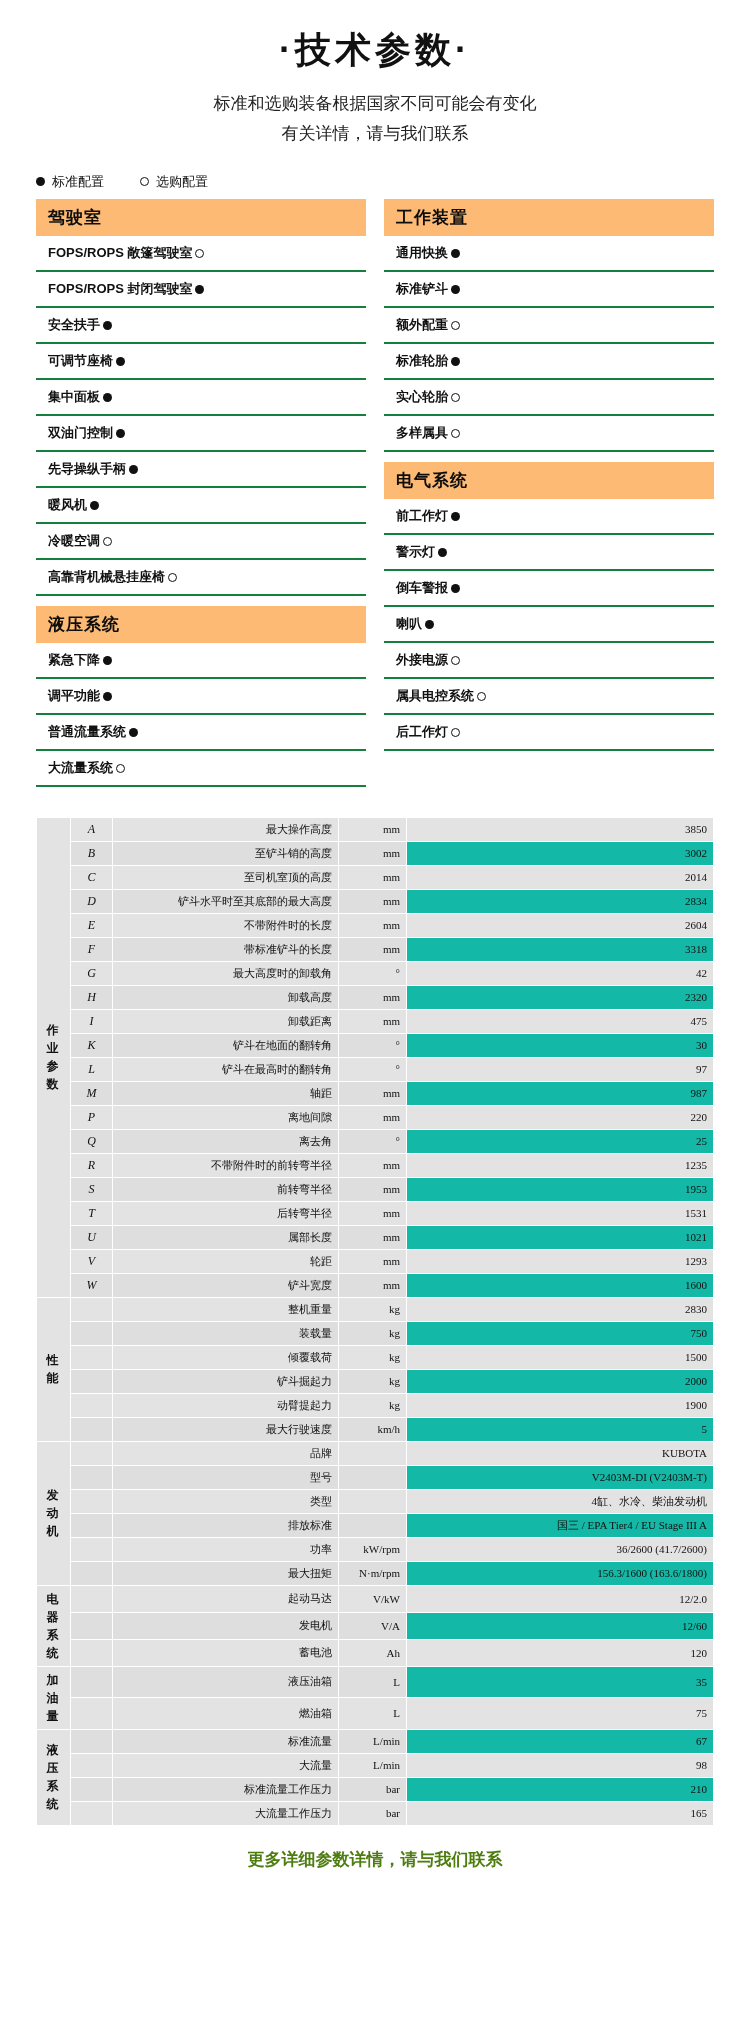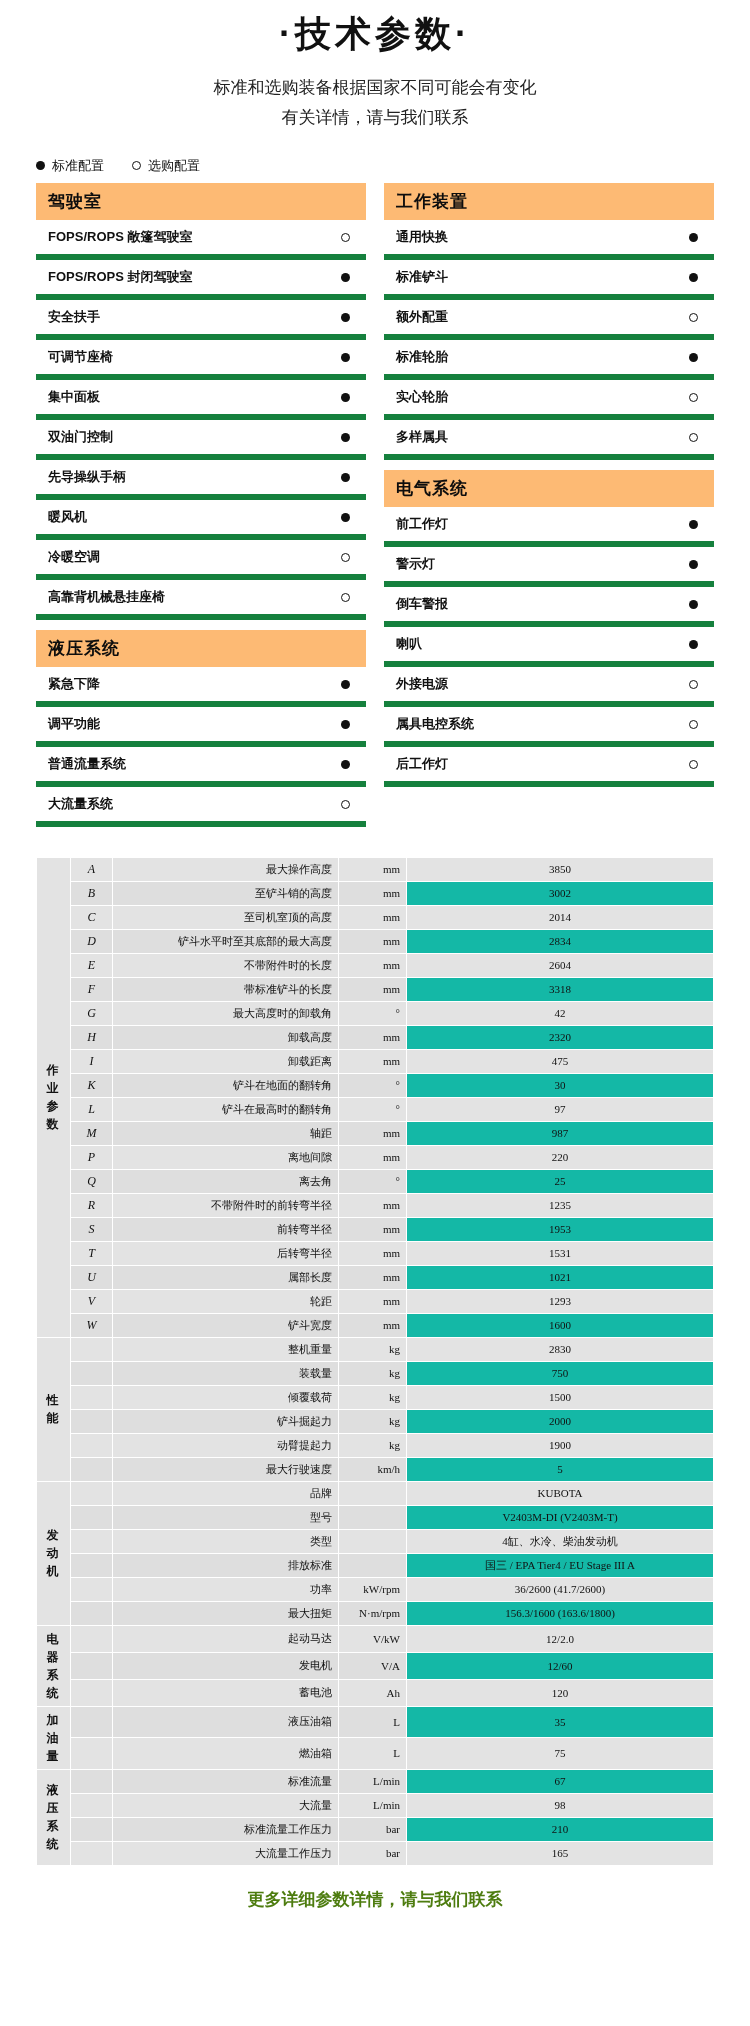--- a/index.html
+++ b/index.html
@@ -16,39 +16,39 @@
     background: #fff;
     position: relative;
     padding: 0 0 10px 0;
   }
   
   .title {
     text-align: center;
     font-size: 36px;
     font-weight: bold;
     letter-spacing: 4px;
-    padding-top: 10px;
+    padding-top: 26px;
     color: #111;
   }
   .subtitle {
     text-align: center;
     font-size: 17px;
     color: #222;
     margin-top: 14px;
     line-height: 1.75;
     font-weight: normal;
   }
   
   .legend {
     margin: 24px 0 8px 36px;
     font-size: 13px;
     color: #111;
     display: flex;
     align-items: center;
-    gap: 28px;
+    gap: 36px;
   }
   .legend span.item { display: inline-flex; align-items: center; gap: 7px; }
   .dot-filled {
     width: 9px; height: 9px; border-radius: 50%;
     background: #111; display: inline-block;
   }
   .dot-open {
     width: 9px; height: 9px; border-radius: 50%;
     background: #fff; border: 1px solid #111; display: inline-block;
   }
@@ -63,22 +63,22 @@
     background: #fdba74;
     color: #0d0d0d;
     font-size: 17px;
     font-weight: bold;
     padding: 7px 12px;
     letter-spacing: 1px;
   }
   .frow {
     display: flex;
     align-items: center;
-    justify-content: space-between;
-    border-bottom: 6px solid #15803d;
+    justify-content: flex-start;
+    border-bottom: 2px solid #15803d;
     padding: 8px 14px 8px 12px;
     font-size: 13px;
     font-weight: bold;
     color: #111;
   }
   .frow .lbl { white-space: nowrap; }
   .frow .mark { width: 14px; text-align: center; }
   .mark .dot-filled, .mark .dot-open { vertical-align: middle; }
   .spacer-h { height: 10px; }
   
@@ -121,21 +121,21 @@
     white-space: nowrap;
     text-align: right;
   }
   td.unit {
     width: 68px;
     text-align: right;
     background: #d9d9d9;
     font-family: "Liberation Serif", "DejaVu Serif", serif;
   }
   td.val {
-    text-align: center;
+    text-align: right;
     background: #e6e6e6;
     font-family: "Liberation Serif", "DejaVu Serif", serif;
   }
   tr.alt td.name, tr.alt td.code, tr.alt td.unit { background: #dedede; }
   tr.alt td.val { background: #14b8a6; }
   
   .footer {
     text-align: center;
     font-size: 17px;
     font-weight: bold;

